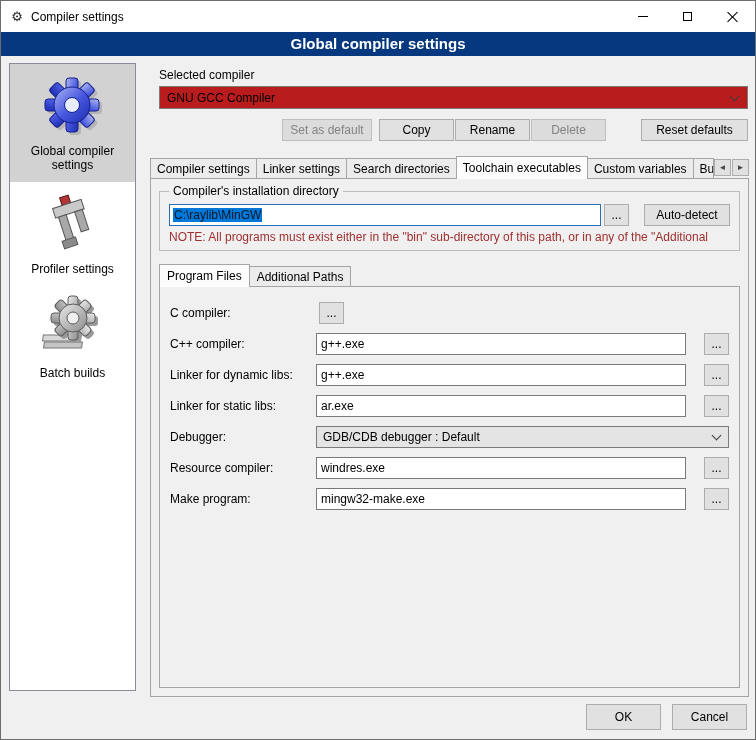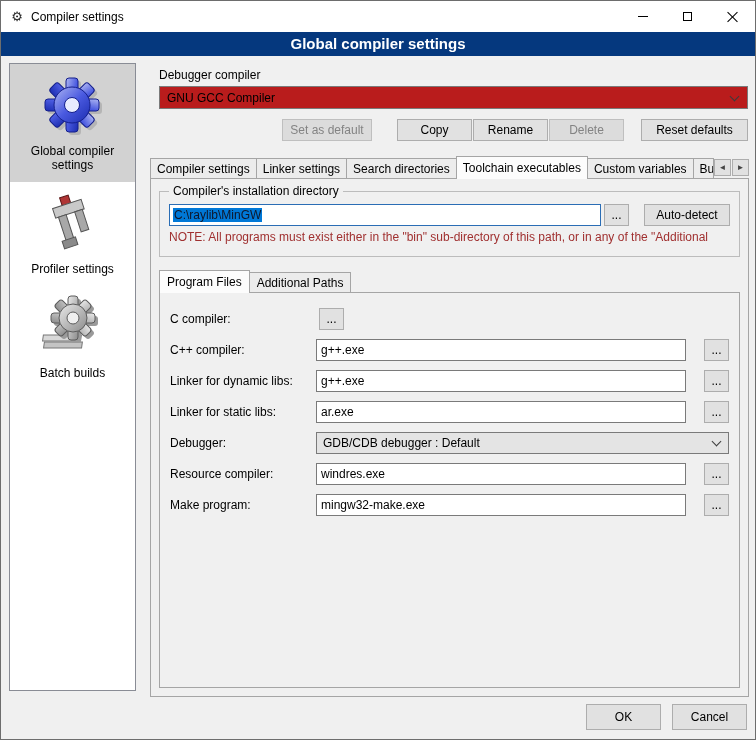--- a/index.html
+++ b/index.html
@@ -37,37 +37,37 @@
 
   .combo { height:23px; margin:0 1px 0 9px; border:1px solid #7a7a7a; background:#b91c1c; display:flex; align-items:center; padding:0 7px; }
   .combo-text { flex:1; }
   .chev { width:7px; height:7px; border-right:1px solid #3c3c3c; border-bottom:1px solid #3c3c3c; transform:rotate(45deg); margin:-3px 2px 0 6px; }
 
   .btn { border:1px solid #adadad; background:#e1e1e1; display:flex; align-items:center; justify-content:center; font-family:inherit; font-size:12px; color:#000; }
   .btn.disabled { color:#838383; background:#dcdcdc; border-color:#bfbfbf; }
 
   .btn-row { display:flex; margin:10px 1px 0 9px; height:22px; }
   .b-setdefault { width:90px; margin-left:123px; }
-  .b-copy { width:75px; margin-left:25px; }
+  .b-copy { width:75px; margin-left:7px; }
   .b-rename { width:75px; margin-left:1px; }
   .b-delete { width:75px; margin-left:1px; }
   .b-reset { width:107px; margin-left:auto; }
 
   
   .tabstrip { display:flex; align-items:flex-end; margin-top:14px; height:23px; position:relative; z-index:2; }
   .tab { height:20px; padding:0 6px; display:flex; align-items:center; background:#ececec; border:1px solid #a5a5a5; border-bottom:none; margin-right:-1px; white-space:nowrap; }
   .tab.active { height:23px; background:#fcfcfc; margin-bottom:-1px; position:relative; z-index:3; }
   .tab.truncated { width:33px; overflow:hidden; }
   .tab-arrows { margin-left:auto; display:flex; margin-bottom:2px; }
   .arrow-btn { width:17px; height:17px; font-size:8px; color:#444; padding:0; margin-left:1px; }
 
   .tab-panel { flex:1; border:1px solid #a5a5a5; background:#f0f0f0; margin-bottom:6px; display:flex; flex-direction:column; position:relative; z-index:1; }
 
   
-  .groupbox { position:relative; margin:12px 8px 0 8px; border:1px solid #bcbcbc; padding:12px 9px 12px 9px; }
+  .groupbox { position:relative; margin:12px 8px 0 8px; border:1px solid #bcbcbc; padding:12px 9px 6px 9px; }
   .gb-title { position:absolute; top:-8px; left:9px; background:#f0f0f0; padding:0 4px; }
   .dir-row { display:flex; height:22px; }
   .dir-input { flex:1; border:1px solid #2a6db5; background:#fff; display:flex; align-items:center; padding:0 3px; overflow:hidden; white-space:nowrap; }
   .dir-sel { background:#0078d7; color:#0f172a; padding:0 1px; }
   .browse-btn { width:25px; height:22px; margin-left:3px; }
   .autodetect-btn { width:86px; height:22px; margin-left:15px; }
   .note { margin-top:4px; color:#a03030; white-space:nowrap; overflow:hidden; }
 
   
   .subtabstrip { display:flex; align-items:flex-end; margin:12px 0 0 8px; height:23px; position:relative; z-index:2; }
@@ -164,21 +164,21 @@
         <rect x="10" y="47" width="38" height="6" fill="#c4c4c4" stroke="#777" transform="skewX(-8)"></rect>
         <use href="#gearShape2" transform="translate(35,26)" fill="#9a9a9a"></use>
         <use href="#gearShape2" transform="translate(32,23)" fill="url(#graygrad)" stroke="#5c5c5c" stroke-width="1"></use>
         <circle cx="32" cy="23" r="6" fill="#efefef" stroke="#5c5c5c"></circle>
       </svg>
       <div class="slabel">Batch builds</div>
     </div>
   </div>
 
   <div class="main">
-    <div class="sc-label">Debugger compiler</div>
+    <div class="sc-label">Selected compiler</div>
 
     <div class="combo">
       <span class="combo-text">GNU GCC Compiler</span>
       <span class="chev"></span>
     </div>
 
     <div class="btn-row">
       <button class="btn disabled b-setdefault">Set as default</button>
       <button class="btn b-copy">Copy</button>
       <button class="btn b-rename">Rename</button>

